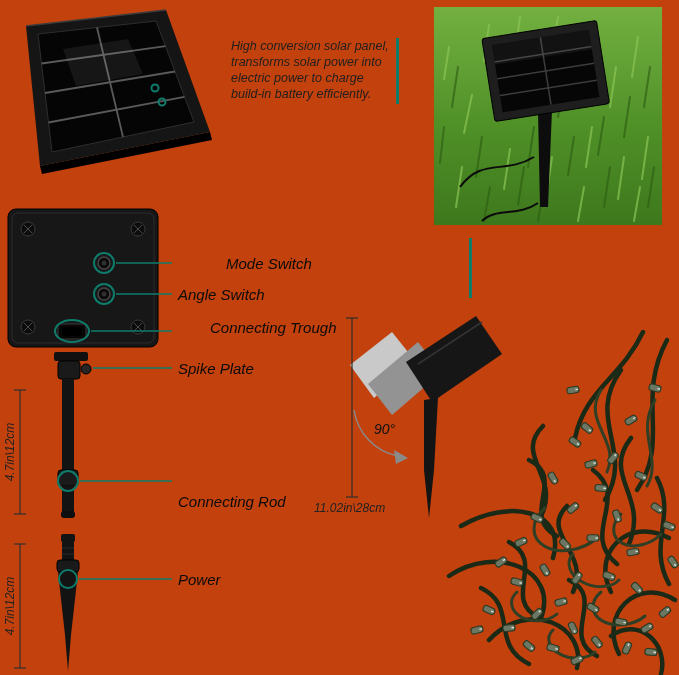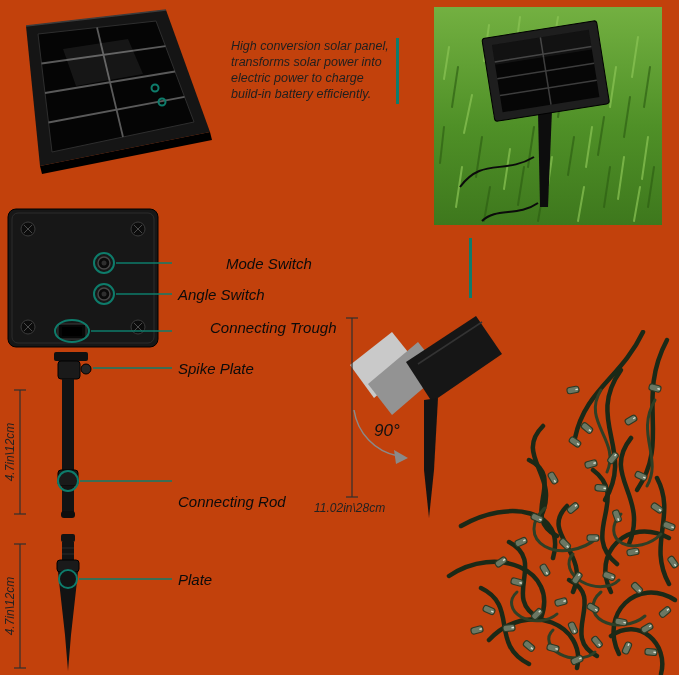--- a/index.html
+++ b/index.html
@@ -5,21 +5,21 @@
   html,body{margin:0;padding:0;background:#fff;}
   .canvas{position:relative;width:679px;height:675px;background:#c2410c;overflow:hidden;
           font-family:"Liberation Sans",sans-serif;color:#111;font-style:italic;}
   .abs{position:absolute;}
   svg{display:block;}
   .note{position:absolute;font-size:12.5px;line-height:16px;color:#1f1f1f;}
   .accent-bar{position:absolute;width:3px;background:#0e7c6b;}
   .part-label{position:absolute;font-size:15px;color:#0b0b0b;white-space:nowrap;}
   .measure{position:absolute;font-size:12px;color:#222;white-space:nowrap;text-align:right;}
   .measure.vertical{width:76px;text-align:center;transform:rotate(-90deg);}
-  .angle-label{position:absolute;font-size:17px;color:#111;}
+  .angle-label{position:absolute;font-size:14px;color:#111;}
   #overlay{position:absolute;left:0;top:0;pointer-events:none;}
 </style>
 </head>
 <body>
 
 <div class="canvas">
 
   <svg class="abs" style="left:8px;top:4px;" width="210" height="175" viewBox="0 0 210 175">
     <polygon points="32,162 202,128 204,136 34,170" fill="#000"></polygon>
     <polygon points="18,22 158,6 202,128 32,162" fill="#151515"></polygon>
@@ -250,20 +250,20 @@
         <line x1="346" y1="318" x2="358" y2="318"></line>
         <line x1="346" y1="497" x2="358" y2="497"></line>
     </g>
   </svg>
 
   <div class="part-label" style="left:182px;top:255px;margin-left:44px;">Mode Switch</div>
   <div class="part-label" style="left:178px;top:286px;">Angle Switch</div>
   <div class="part-label" style="left:178px;top:319px;margin-left:32px;">Connecting Trough</div>
   <div class="part-label" style="left:178px;top:360px;">Spike Plate</div>
   <div class="part-label" style="left:178px;top:493px;">Connecting Rod</div>
-  <div class="part-label" style="left:178px;top:571px;">Plate</div>
+  <div class="part-label" style="left:178px;top:571px;">Power</div>
 
   <div class="measure vertical" style="left:-28px;top:445px;">4.7in\12cm</div>
   <div class="measure vertical" style="left:-28px;top:599px;">4.7in\12cm</div>
   <div class="measure" style="left:314px;top:501px;">11.02in\28cm</div>
   <div class="angle-label" style="left:374px;top:421px;">90°</div>
 
 </div>
 
 </body></html>

